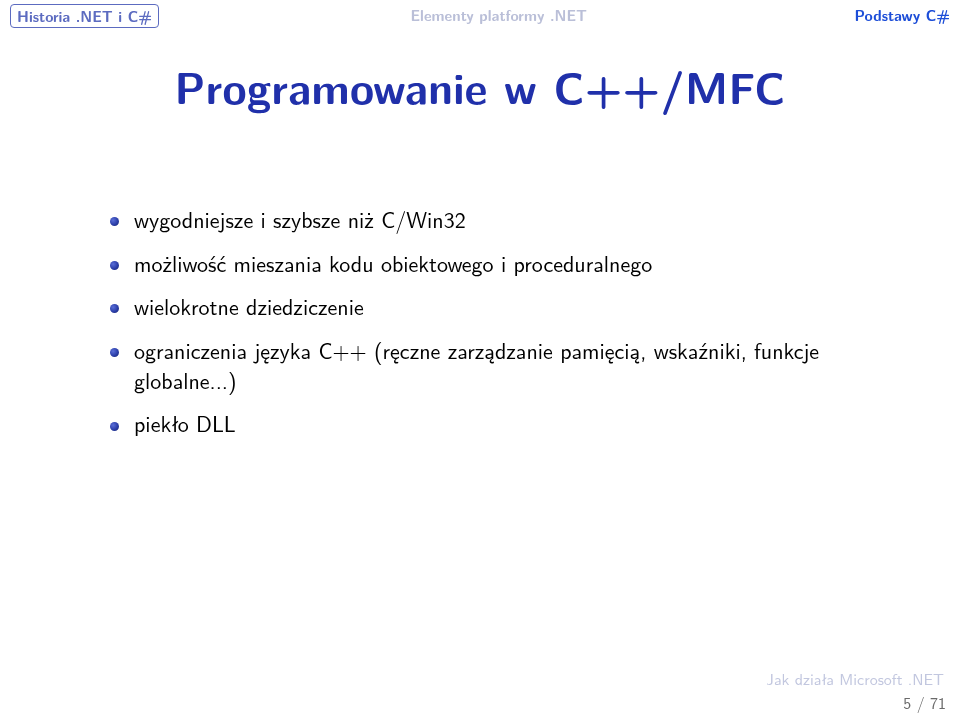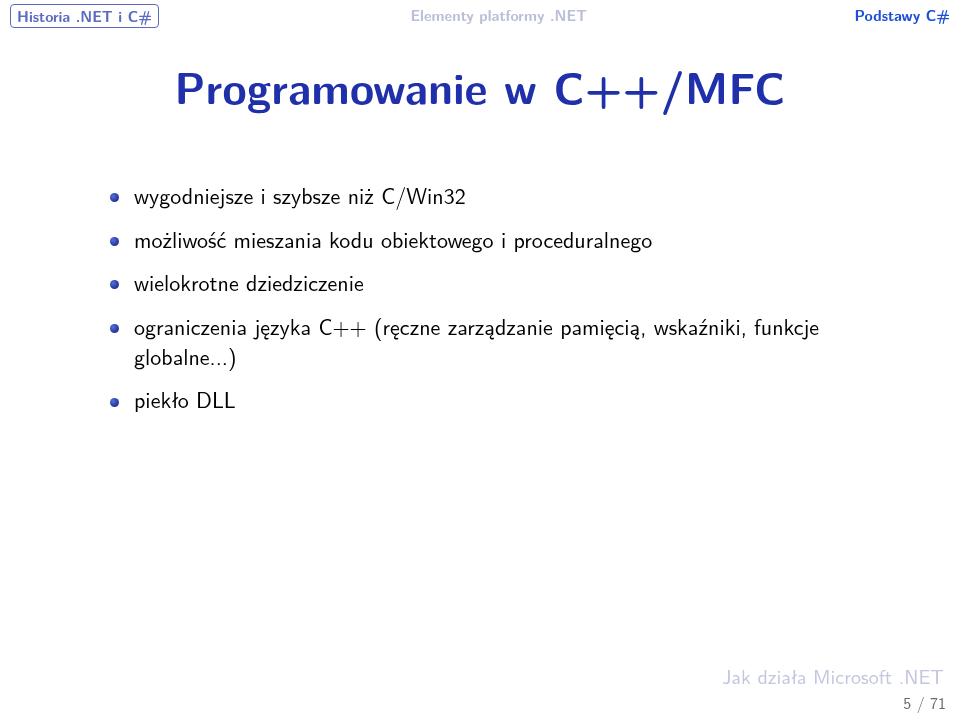--- a/index.html
+++ b/index.html
@@ -30,21 +30,21 @@
   .nav .right  { color: #1d4ed8; font-weight: 600; margin-left: 16px; }
   .title {
     text-align: center;
     color: #2030aa;
     font-weight: 700;
     font-size: 44px;
     margin-top: 26px;
     letter-spacing: 0.3px;
   }
   .content {
-    margin-top: 64px;
+    margin-top: 88px;
     padding-left: 110px;
     font-size: 22px;
     color: #000;
   }
   .content ul { list-style: none; }
   .content li {
     position: relative;
     padding-left: 24px;
     margin-bottom: 14px;
     line-height: 1.35;
@@ -58,21 +58,21 @@
     width: 9px;
     height: 9px;
     border-radius: 50%;
     background: radial-gradient(circle at 35% 35%, #5a6ed8 0%, #2b3ea8 55%, #16226a 100%);
   }
   .footer-right {
     position: absolute;
     right: 16px;
     bottom: 30px;
     color: #c2c7df;
-    font-size: 20px;
+    font-size: 16px;
   }
   .pager {
     position: absolute;
     right: 14px;
     bottom: 6px;
     color: #6a6a6a;
     font-size: 16px;
   }
 </style>
 </head>

